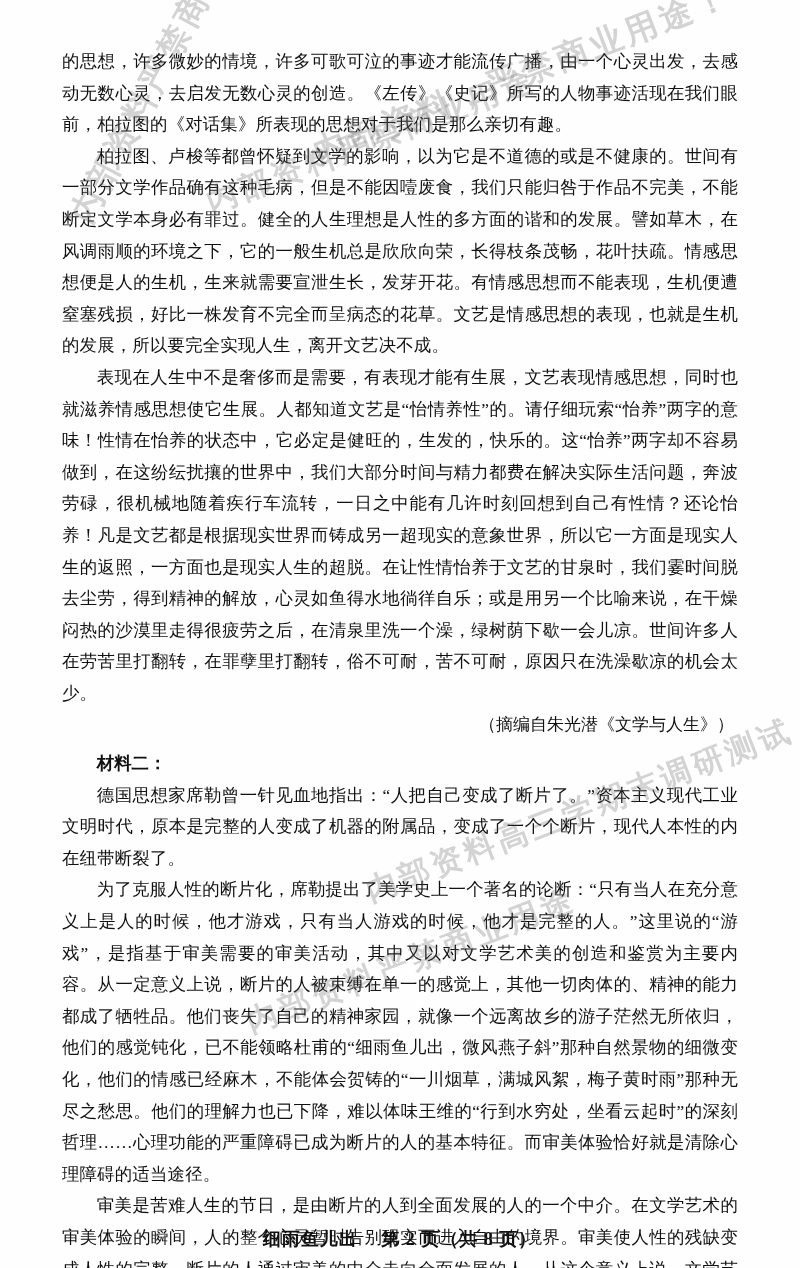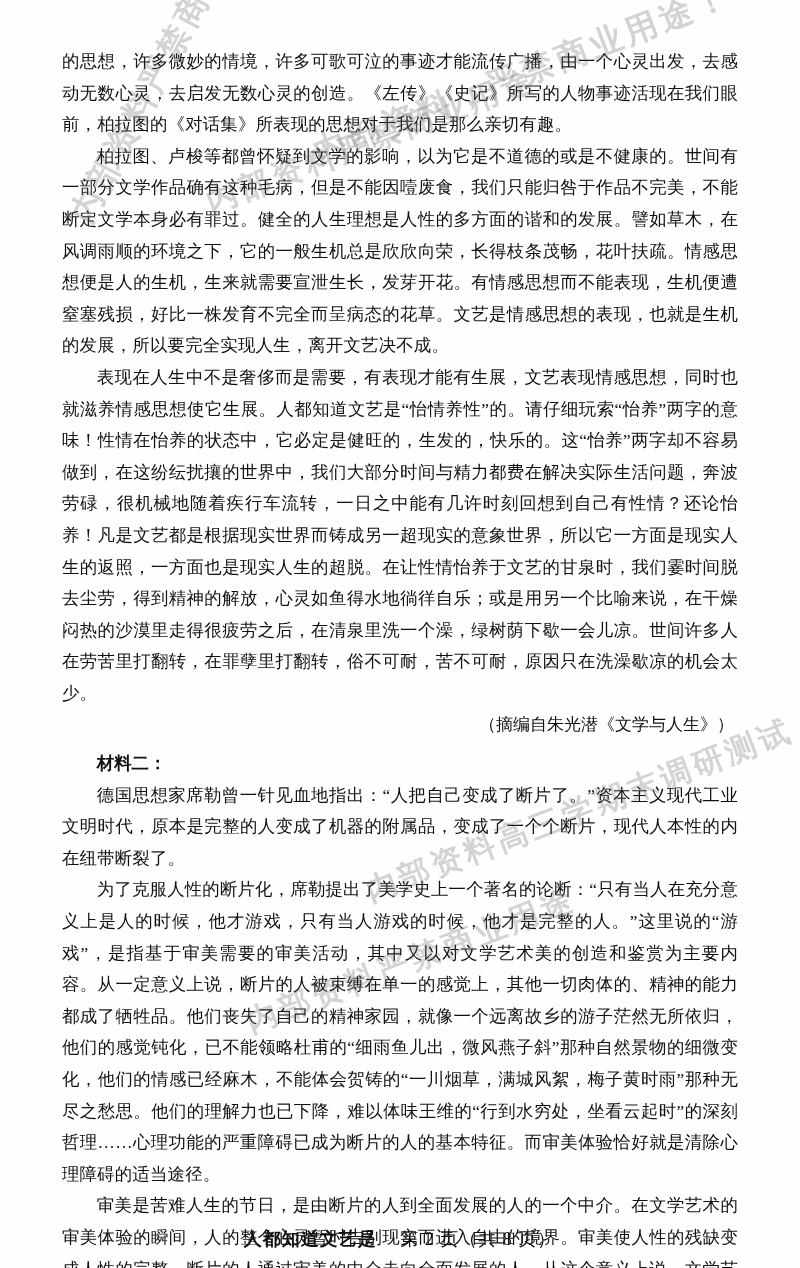--- a/index.html
+++ b/index.html
@@ -65,21 +65,21 @@
     left: 0;
     right: 0;
     bottom: 17px;
     text-align: center;
     font-size: 18px;
     font-weight: bold;
     letter-spacing: 1px;
   }
   .footer .pg {
     margin-left: 18px;
-    font-weight: normal;
+    font-weight: bold;
   }
   
   .wm {
     position: absolute;
     color: rgba(90,90,90,0.26);
     font-size: 31px;
     font-weight: bold;
     white-space: nowrap;
     letter-spacing: 4px;
     pointer-events: none;
@@ -134,17 +134,17 @@
 
   <p class="source-line">（摘编自朱光潜《文学与人生》）</p>
 
   <p class="section-label indent">材料二：</p>
 
   <p class="body-text indent">德国思想家席勒曾一针见血地指出：“人把自己变成了断片了。”资本主义现代工业文明时代，原本是完整的人变成了机器的附属品，变成了一个个断片，现代人本性的内在纽带断裂了。</p>
   <p class="body-text indent">为了克服人性的断片化，席勒提出了美学史上一个著名的论断：“只有当人在充分意义上是人的时候，他才游戏，只有当人游戏的时候，他才是完整的人。”这里说的“游戏”，是指基于审美需要的审美活动，其中又以对文学艺术美的创造和鉴赏为主要内容。从一定意义上说，断片的人被束缚在单一的感觉上，其他一切肉体的、精神的能力都成了牺牲品。他们丧失了自己的精神家园，就像一个远离故乡的游子茫然无所依归，他们的感觉钝化，已不能领略杜甫的“细雨鱼儿出，微风燕子斜”那种自然景物的细微变化，他们的情感已经麻木，不能体会贺铸的“一川烟草，满城风絮，梅子黄时雨”那种无尽之愁思。他们的理解力也已下降，难以体味王维的“行到水穷处，坐看云起时”的深刻哲理……心理功能的严重障碍已成为断片的人的基本特征。而审美体验恰好就是清除心理障碍的适当途径。</p>
   <p class="body-text indent">审美是苦难人生的节日，是由断片的人到全面发展的人的一个中介。在文学艺术的审美体验的瞬间，人的整个心灵暂时告别现实而进入自由的境界。审美使人性的残缺变成人性的完整，断片的人通过审美的中介走向全面发展的人。从这个意义上说，文学艺术的审美对人来说绝不是可有可无的游戏，而是人所需要的一种生存形式。</p>
 
   <div class="footer">
-    <span>人都知道文艺是</span>
+    <span>细雨鱼儿出</span>
     <span class="pg">第 2 页（共 8 页）</span>
   </div>
 
 </div>
 
 </body></html>

